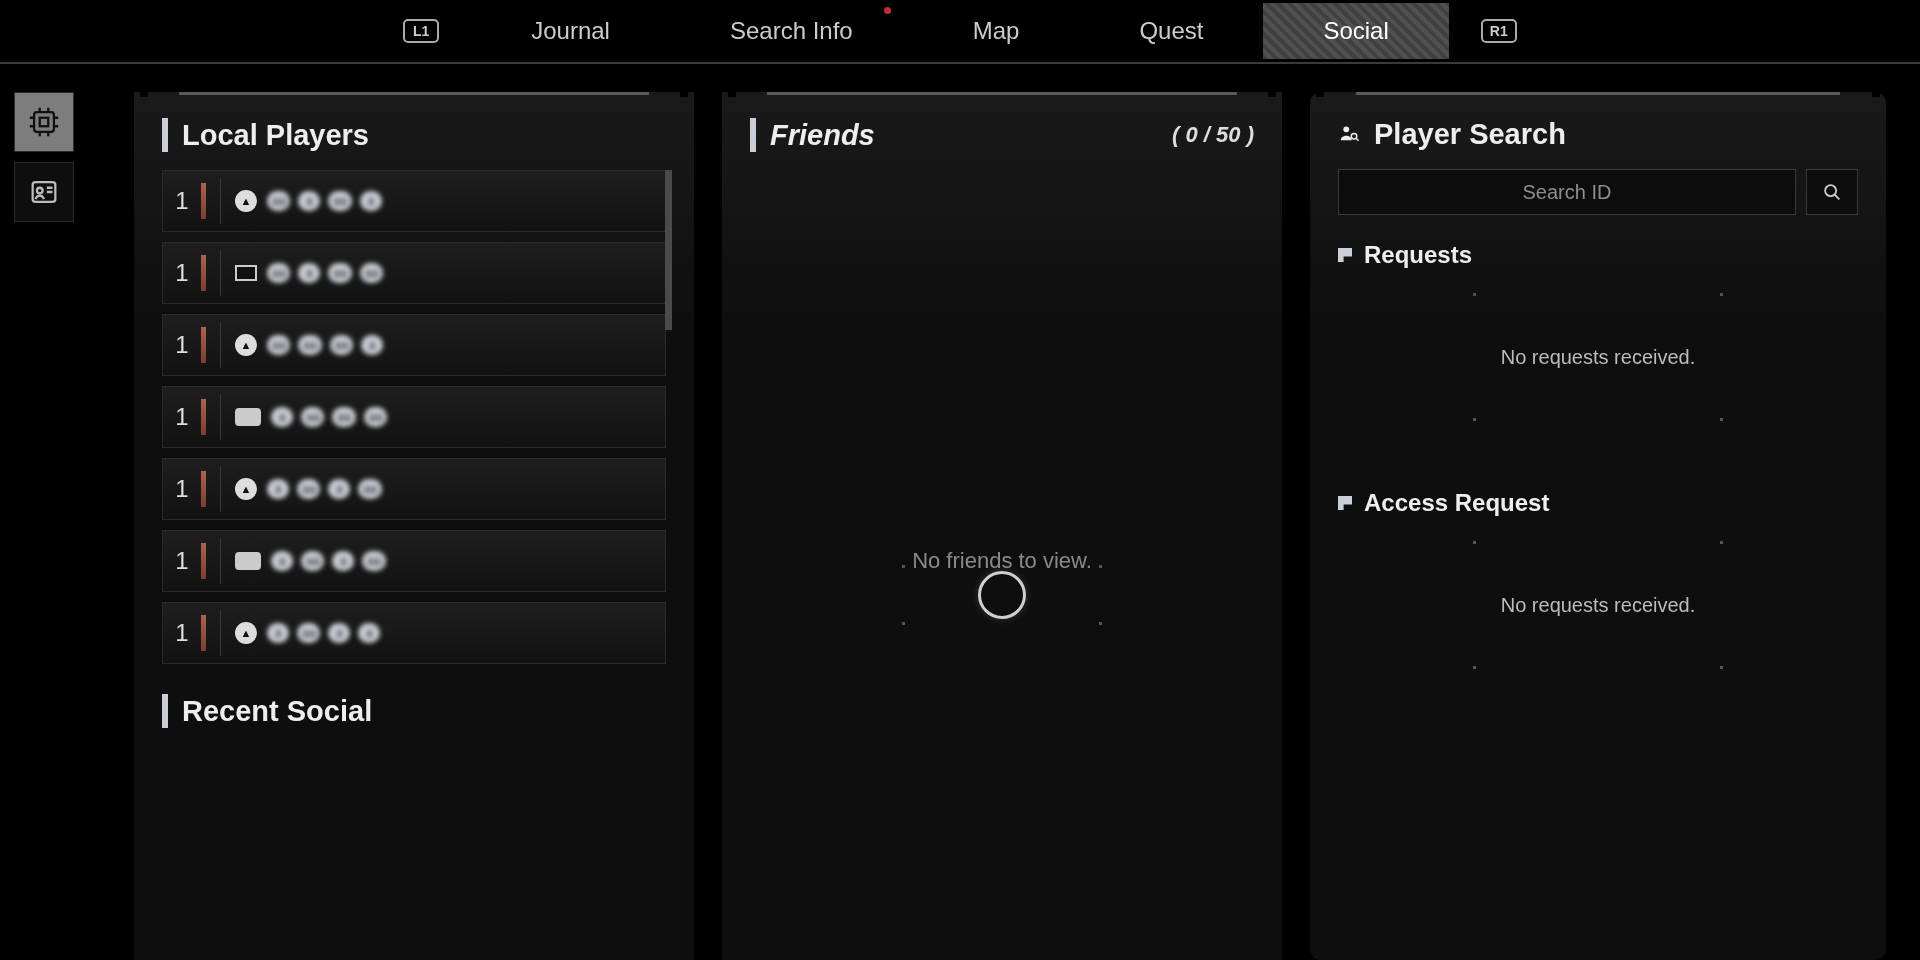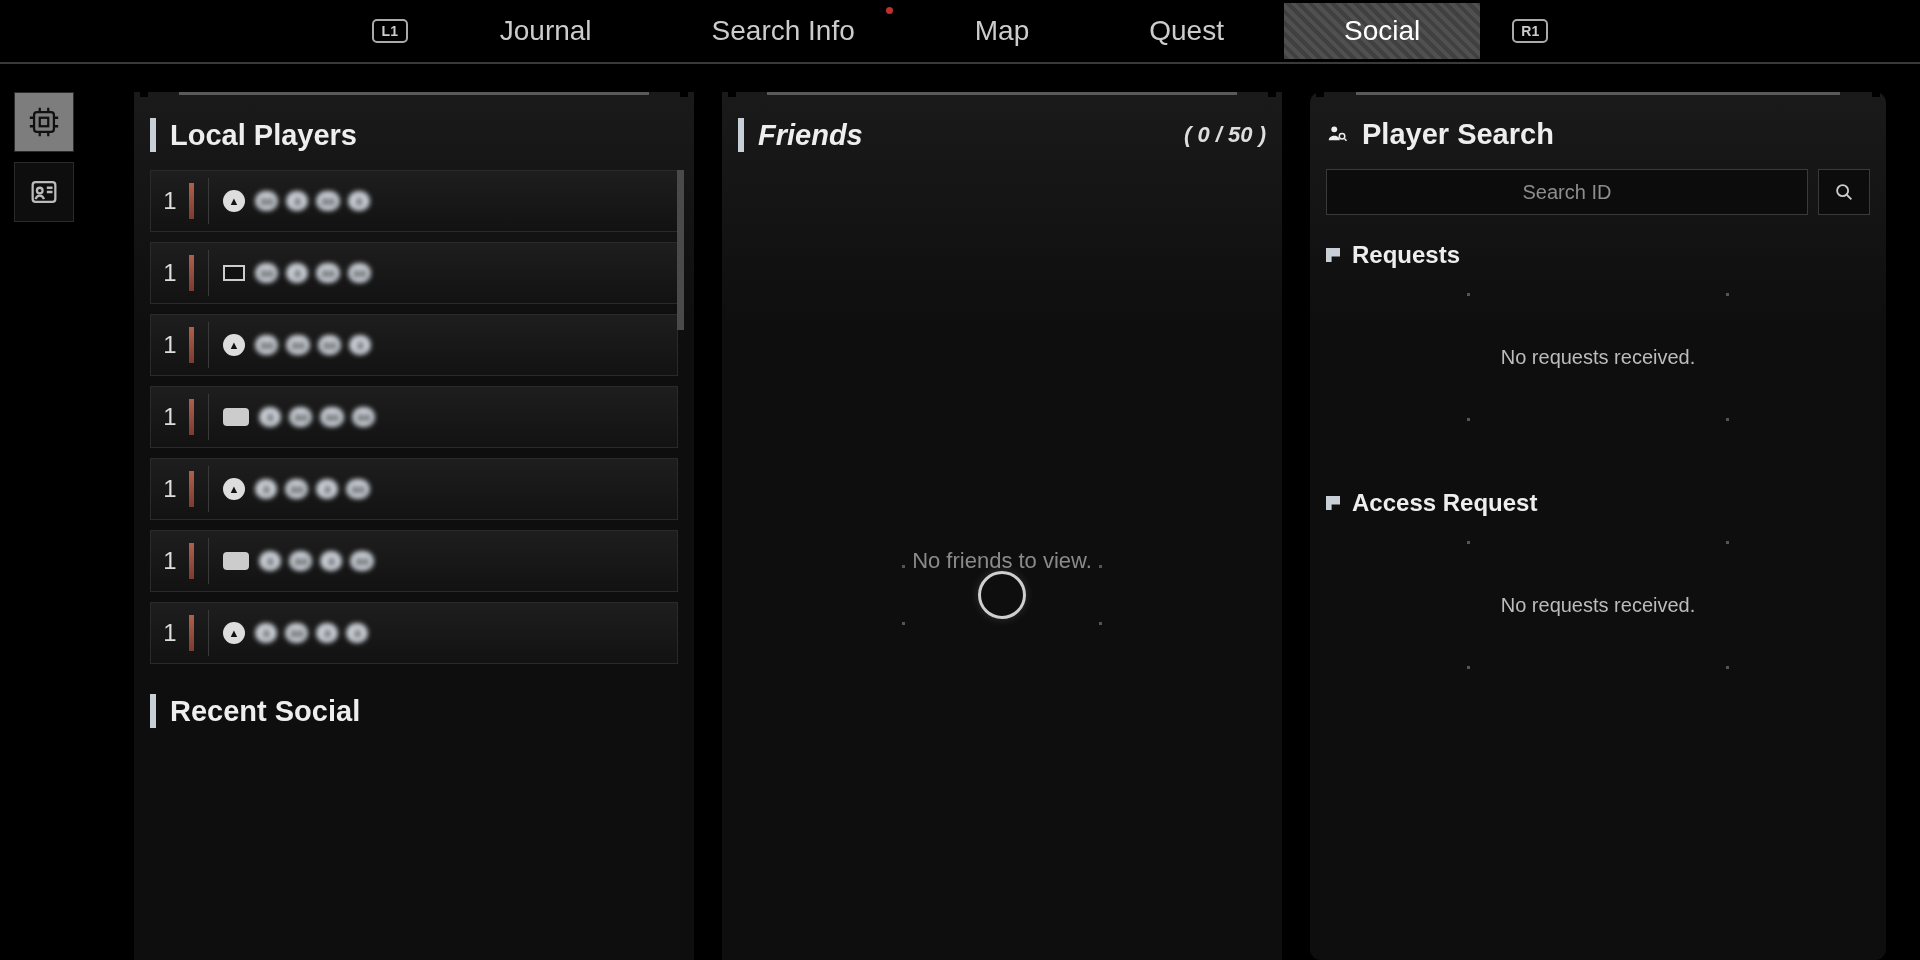--- a/index.html
+++ b/index.html
@@ -16,21 +16,21 @@
     gap: 0;
   }
   .bumper {
     display: inline-flex; align-items: center; justify-content: center;
     width: 36px; height: 24px; border: 2px solid #aaa; border-radius: 5px;
     font-size: 14px; font-weight: 700; color: #ccc; margin: 0 32px;
   }
   .tabs { display: flex; gap: 0; }
   .tab {
     padding: 0 60px; height: 56px; display: flex; align-items: center; 
-    font-size: 28px; color: #ccc; font-weight: 500; position: relative;
+    font-size: 24px; color: #ccc; font-weight: 500; position: relative;
   }
   .tab.active {
     background: repeating-linear-gradient(45deg,#404040 0 4px,#505050 4px 8px);
     color: #fff;
   }
   .tab .dot {
     position: absolute; top: 4px; right: 22px; width: 7px; height: 7px; border-radius: 50%; background: #c13030;
   }
 
   
@@ -46,21 +46,21 @@
     border: 1px solid #2a2a2a; display: flex; align-items: center; justify-content: center;
     color: #bbb;
   }
   .sidebtn.active { background: #7d7d7d; color: #111; }
   .sidebtn svg { width: 34px; height: 34px; }
 
   .panel {
     margin: 28px 14px 0 14px;
     background: linear-gradient(180deg,#1a1a1a 0,#0e0e0e 240px);
     position: relative;
-    padding: 26px 16px;
+    padding: 26px 28px;
   }
   .panel.left  { width: 560px; }
   .panel.mid   { width: 560px; }
   .panel.right { flex: 1; border-radius: 11px; }
   .panel::before {
     content: ""; position: absolute; top: 0; left: 0; right: 0; height: 3px;
     background: linear-gradient(90deg, transparent 0 8%, #5a5a5a 8% 92%, transparent 92% 100%);
   }
   .pnotch { position: absolute; top: -3px; width: 8px; height: 8px; background: #000; }
   .pnotch.l { left: 6px; } .pnotch.r { right: 6px; }

